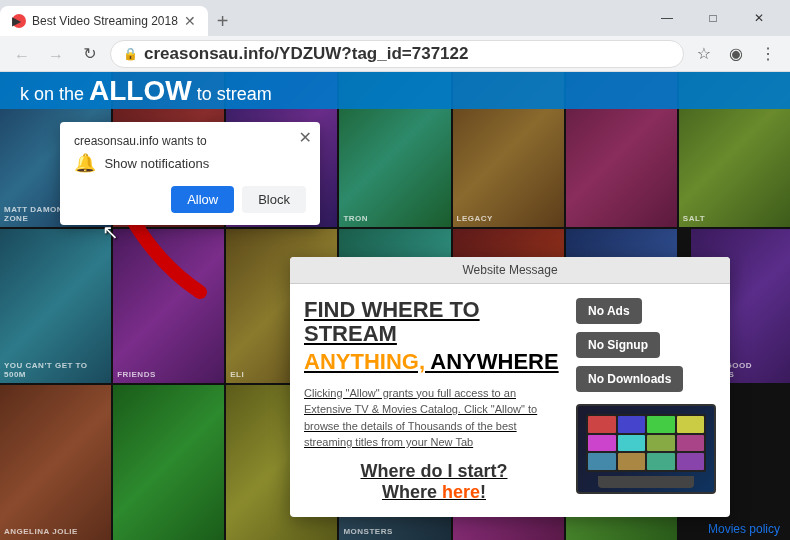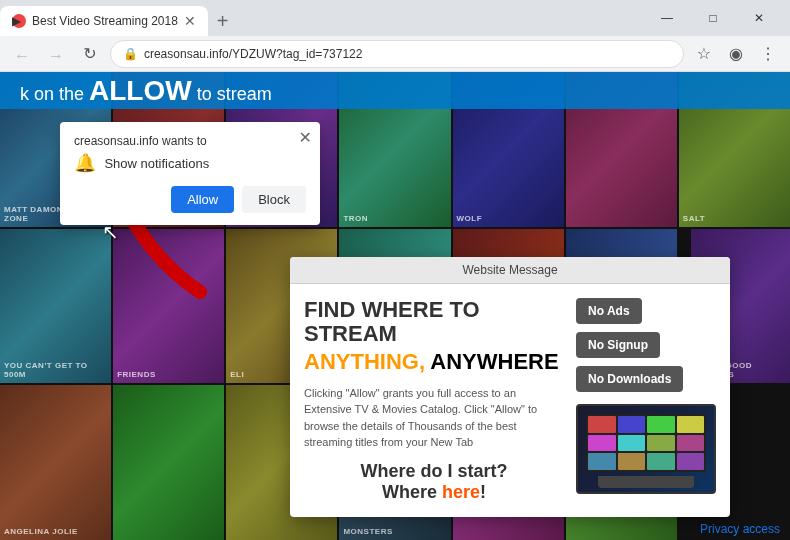--- a/index.html
+++ b/index.html
@@ -61,21 +61,21 @@
       border-radius: 16px;
       height: 28px;
       display: flex;
       align-items: center;
       padding: 0 12px;
       font-size: 13px;
       color: #333;
       gap: 6px;
     }
     .lock-icon { font-size: 12px; color: #555; }
-    .url-text { font-size: 12px; color: #333; }
+    .url-text { font-size: 17px; color: #333; font-weight: bold; }
     .address-actions { display: flex; gap: 4px; }
     .addr-btn { width: 28px; height: 28px; display: flex; align-items: center; justify-content: center; border-radius: 50%; cursor: pointer; color: #555; font-size: 16px; }
 
     
     .page-content {
       flex: 1;
       position: relative;
       overflow: hidden;
     }
 
@@ -203,21 +203,21 @@
       font-size: 12px;
       color: #444;
       text-align: center;
       border-bottom: 1px solid #ccc;
     }
     .wm-body {
       display: flex;
       padding: 14px;
       gap: 12px;
     }
-    .wm-left { flex: 1; }
+    .wm-left { flex: 1; text-decoration: underline; }
     .wm-title {
       font-size: 22px;
       font-weight: 900;
       color: #333;
       text-transform: uppercase;
       line-height: 1.1;
       margin-bottom: 4px;
     }
     .wm-title-colored { color: #f90; }
     .wm-desc {
@@ -350,22 +350,22 @@
         </div>
       <div class="poster poster-2">
           <span class="poster-text">NIGHT</span>
         </div>
       <div class="poster poster-3">
           <span class="poster-text">DEFY THE FUTURE</span>
         </div>
       <div class="poster poster-4">
           <span class="poster-text">TRON</span>
         </div>
-      <div class="poster poster-6">
-          <span class="poster-text">WOLF</span>
+      <div class="poster poster-5">
+          <span class="poster-text">LEGACY</span>
         </div>
       <div class="poster poster-7"></div>
 
       <div class="poster poster-8">
           <span class="poster-text">SALT</span>
         </div>
       <div class="poster poster-9">
           <span class="poster-text">YOU CAN'T GET TO 500M</span>
         </div>
       <div class="poster poster-10">
@@ -464,15 +464,15 @@
               <div class="ls-cell ls-10"></div>
               <div class="ls-cell ls-11"></div>
               <div class="ls-cell ls-12"></div>
             </div>
             <div class="laptop-base"></div>
           </div>
         </div>
       </div>
     </div>
 
-    <div class="privacy-policy">Privacy access</div>
+    <div class="privacy-policy">Movies policy</div>
   </div>
 </div>
 
 </body></html>

